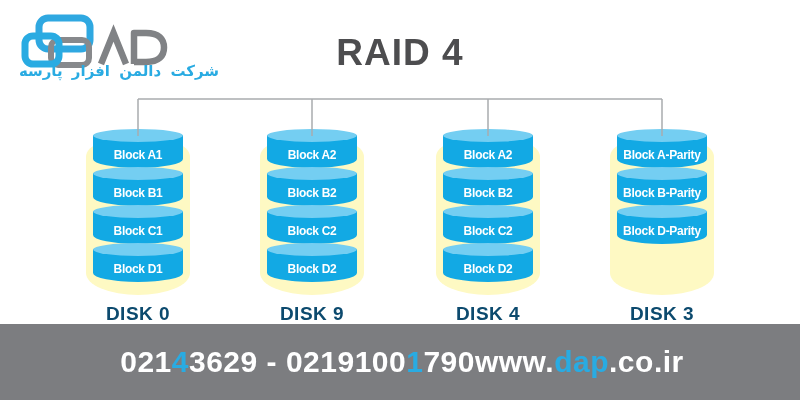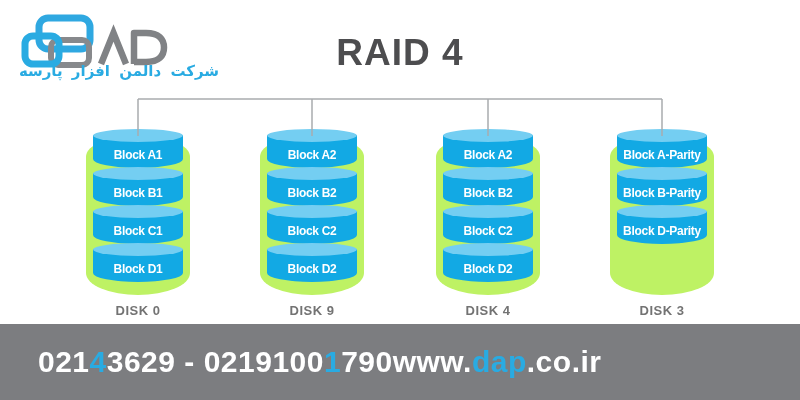--- a/index.html
+++ b/index.html
@@ -28,48 +28,48 @@
 
   
   .connectors { position:absolute; left:0; top:0; pointer-events:none; z-index:5; }
 
   
   .disk { position:absolute; top:126px; width:104px; text-align:center; }
   .disk-0 { left:86px; }  .disk-1 { left:260px; }
   .disk-2 { left:436px; } .disk-3 { left:610px; }
   .shell {
     position:relative; width:104px; height:160px;
-    background:#bef264; border-radius:52px / 22px;
+    background:#fef9c3; border-radius:52px / 22px;
   }
   .block {
     position:relative; height:33px; margin:5px 7px 0 7px;
     background:#12a9e4;
     border-radius:0 0 45px 45px / 0 0 9px 9px;
   }
   .block:first-child { margin-top:9px; }
   .block::before {
     content:""; position:absolute; left:0; right:0; top:-6px; height:13px;
     background:#74cef2; border-radius:50%;
   }
   .block-label {
     position:relative; z-index:2; display:flex; height:100%;
     align-items:center; justify-content:center; padding-top:6px;
     box-sizing:border-box; color:#ffffff; font-size:12px; font-weight:700;
     letter-spacing:-0.3px; white-space:nowrap;
   }
   .disk-label {
-    margin-top:8px; font-size:13px; font-weight:700;
-    color:#737373; letter-spacing:0.5px;
+    margin-top:8px; font-size:19px; font-weight:700;
+    color:#0c4a6e; letter-spacing:0.5px;
   }
 
   
   .footer {
     position:absolute; left:0; right:0; bottom:0; height:76px;
     background:#7c7d80; display:flex; align-items:center;
-    justify-content:flex-start; padding:0 34px 0 38px; box-sizing:border-box;
+    justify-content:center; padding:0 34px 0 38px; box-sizing:border-box;
   }
   .phone, .website {
     font-size:30px; font-weight:800; color:#ffffff; letter-spacing:0.5px;
     white-space:pre;
   }
   .accent { color:#29abe2; }
 </style>
 </head>
 <body>
 

